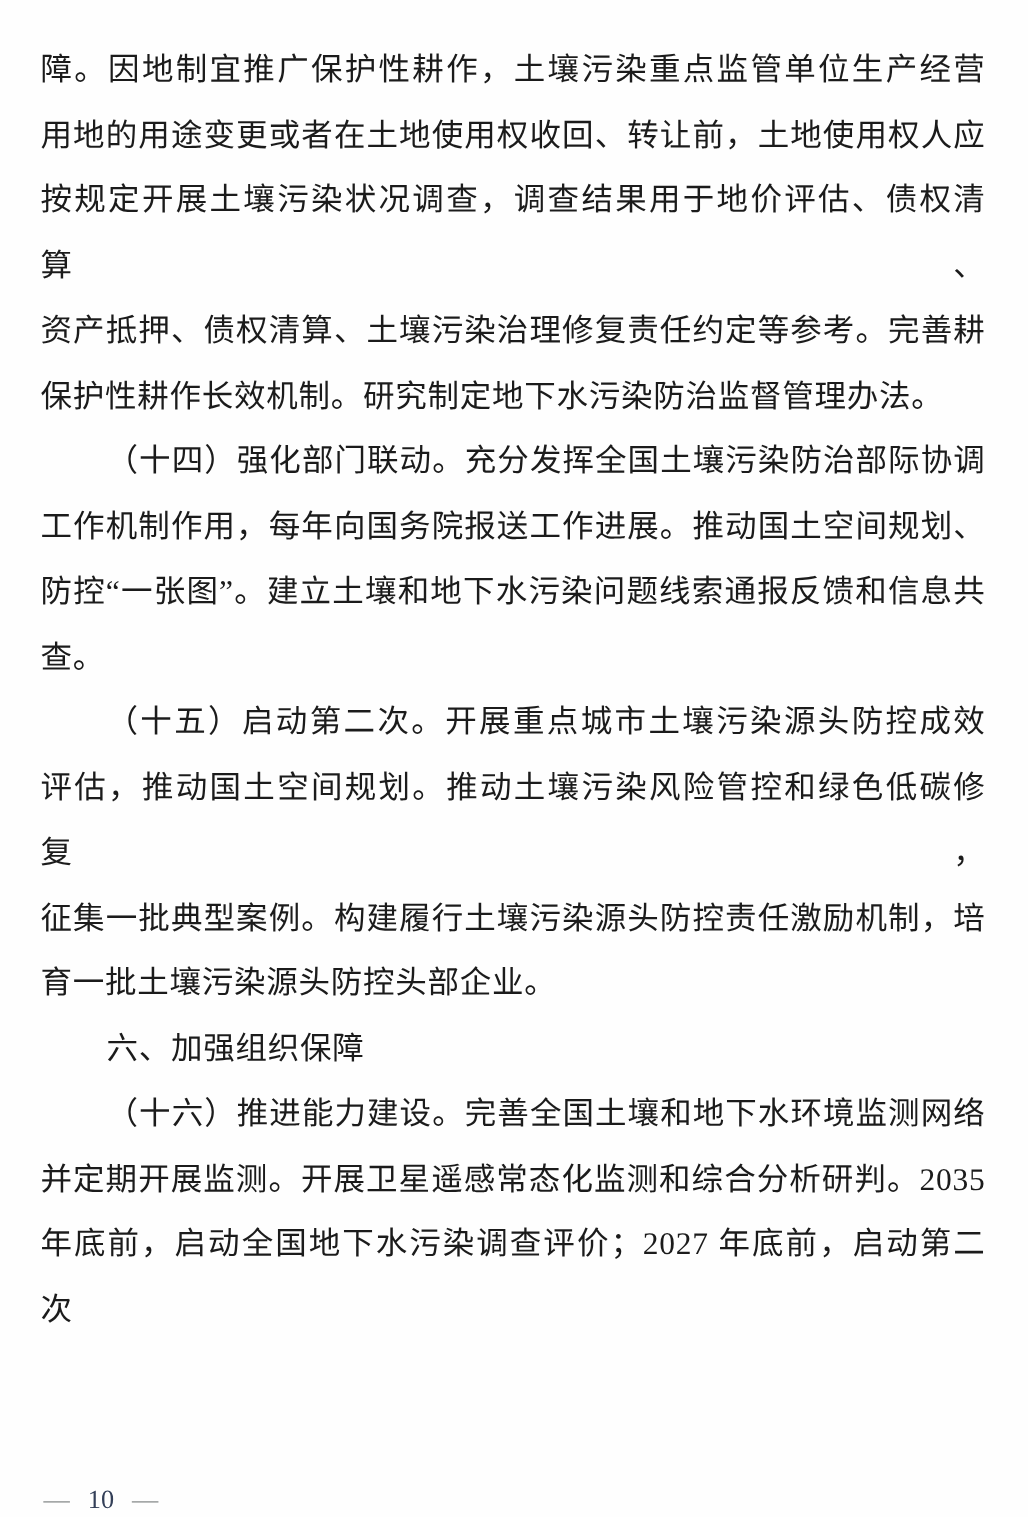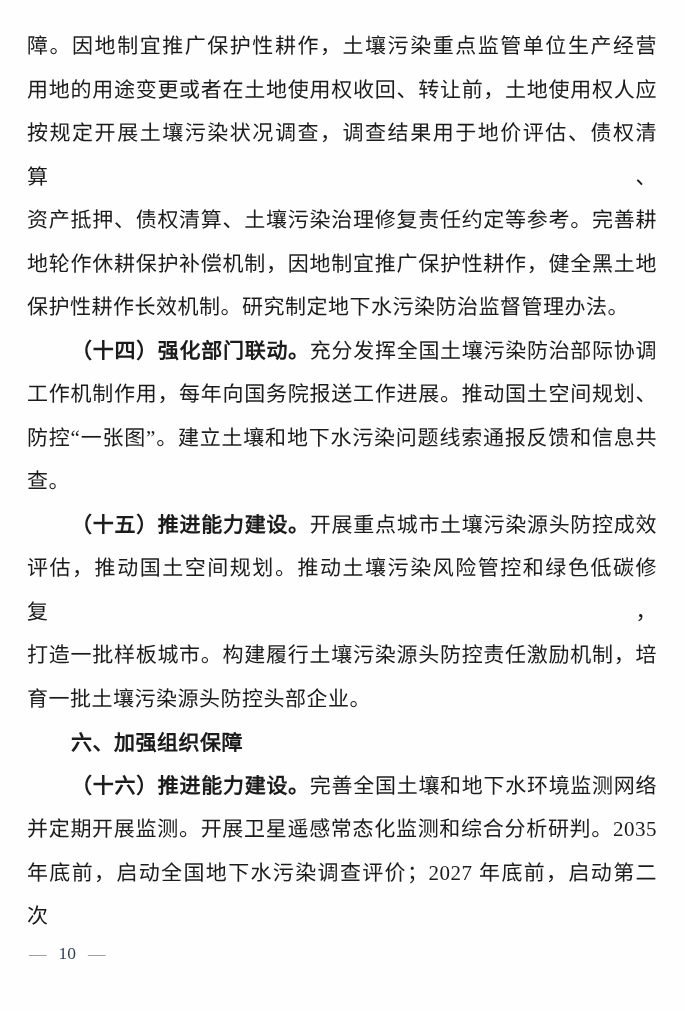--- a/index.html
+++ b/index.html
@@ -34,32 +34,32 @@
     min-height: 43.5px;
   }
   
   .line.fill {
     text-align-last: justify;
   }
   .line.indent {
     text-indent: 44px;
   }
   .line .seg.bold {
-    font-weight: 700;
+    font-weight: 400;
   }
   
   .line.hei {
     font-family: "Liberation Sans", "DejaVu Sans", sans-serif;
     font-weight: 700;
     font-size: 21px;
   }
   .footer {
     position: absolute;
     left: 29px;
-    top: 943px;
+    top: 989px;
     font-size: 17.5px;
     line-height: 20px;
     white-space: nowrap;
   }
   .footer .dash {
     color: #8d9091;
   }
   .footer .num {
     color: #333f58;
     margin: 0 12px;
@@ -69,29 +69,28 @@
 <body>
 
 <div class="page">
 
   <div class="doc-body">
 
   <div class="line fill"><span class="seg">障。因地制宜推广保护性耕作，土壤污染重点监管单位生产经营</span></div>
       <div class="line fill"><span class="seg">用地的用途变更或者在土地使用权收回、转让前，土地使用权人应</span></div>
       <div class="line fill"><span class="seg">按规定开展土壤污染状况调查，调查结果用于地价评估、债权清算、</span></div>
       <div class="line fill"><span class="seg">资产抵押、债权清算、土壤污染治理修复责任约定等参考。完善耕</span></div>
-      <div class="line fill"><span class="seg">地轮作休耕保护补偿机制，因地制宜推广保护性耕作，健全黑土地</span></div>
       <div class="line"><span class="seg">保护性耕作长效机制。研究制定地下水污染防治监督管理办法。</span></div>
       <div class="line fill indent"><span class="seg bold">（十四）强化部门联动。</span><span class="seg">充分发挥全国土壤污染防治部际协调</span></div>
       <div class="line fill"><span class="seg">工作机制作用，每年向国务院报送工作进展。推动国土空间规划、</span></div>
       <div class="line fill"><span class="seg">防控“一张图”。建立土壤和地下水污染问题线索通报反馈和信息共</span></div>
       <div class="line"><span class="seg">查。</span></div>
-      <div class="line fill indent"><span class="seg bold">（十五）推进能力建设。</span><span class="seg">开展重点城市土壤污染源头防控成效</span></div>
+      <div class="line fill indent"><span class="seg bold">（十五）启动第二次。</span><span class="seg">开展重点城市土壤污染源头防控成效</span></div>
       <div class="line fill"><span class="seg">评估，推动国土空间规划。推动土壤污染风险管控和绿色低碳修复，</span></div>
-      <div class="line fill"><span class="seg">打造一批样板城市。构建履行土壤污染源头防控责任激励机制，培</span></div>
+      <div class="line fill"><span class="seg">征集一批典型案例。构建履行土壤污染源头防控责任激励机制，培</span></div>
       <div class="line"><span class="seg">育一批土壤污染源头防控头部企业。</span></div>
       <div class="line indent hei"><span class="seg bold">六、加强组织保障</span></div>
       <div class="line fill indent"><span class="seg bold">（十六）推进能力建设。</span><span class="seg">完善全国土壤和地下水环境监测网络</span></div>
       <div class="line fill"><span class="seg">并定期开展监测。开展卫星遥感常态化监测和综合分析研判。2035</span></div>
       <div class="line fill"><span class="seg">年底前，启动全国地下水污染调查评价；2027 年底前，启动第二次</span></div>
     </div>
 
   <div class="footer">
     <span class="dash">—</span><span class="num">10</span><span class="dash">—</span>
   </div>

